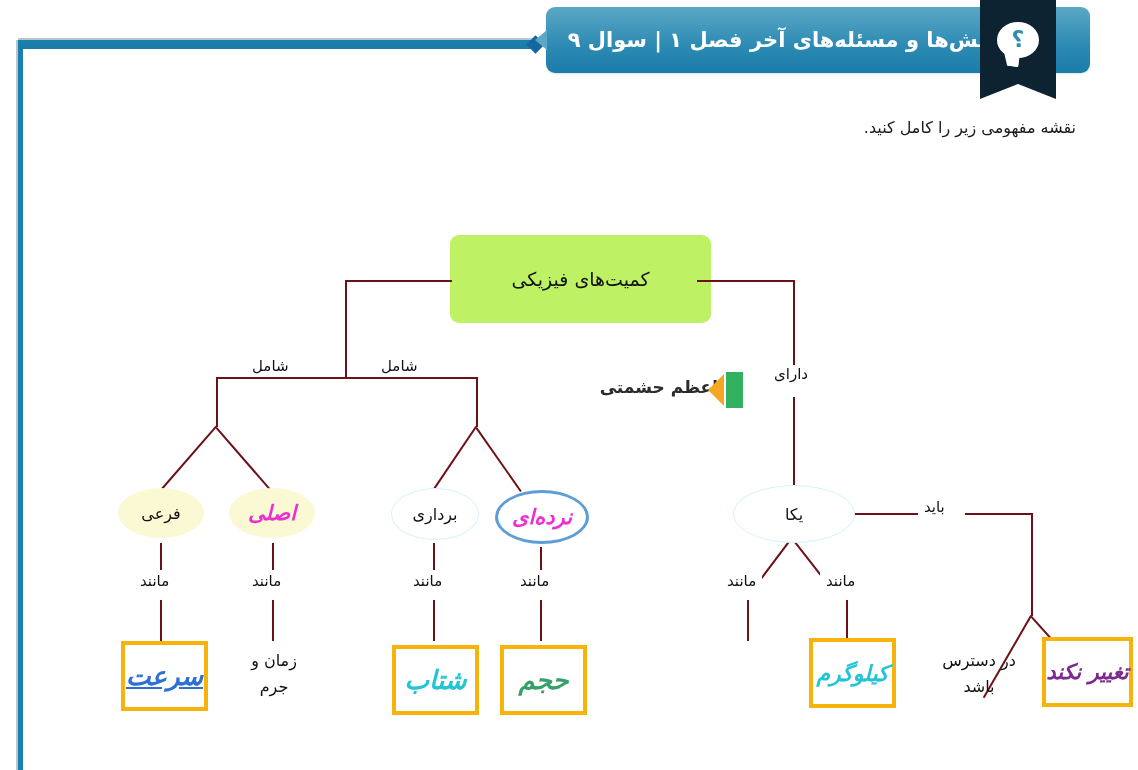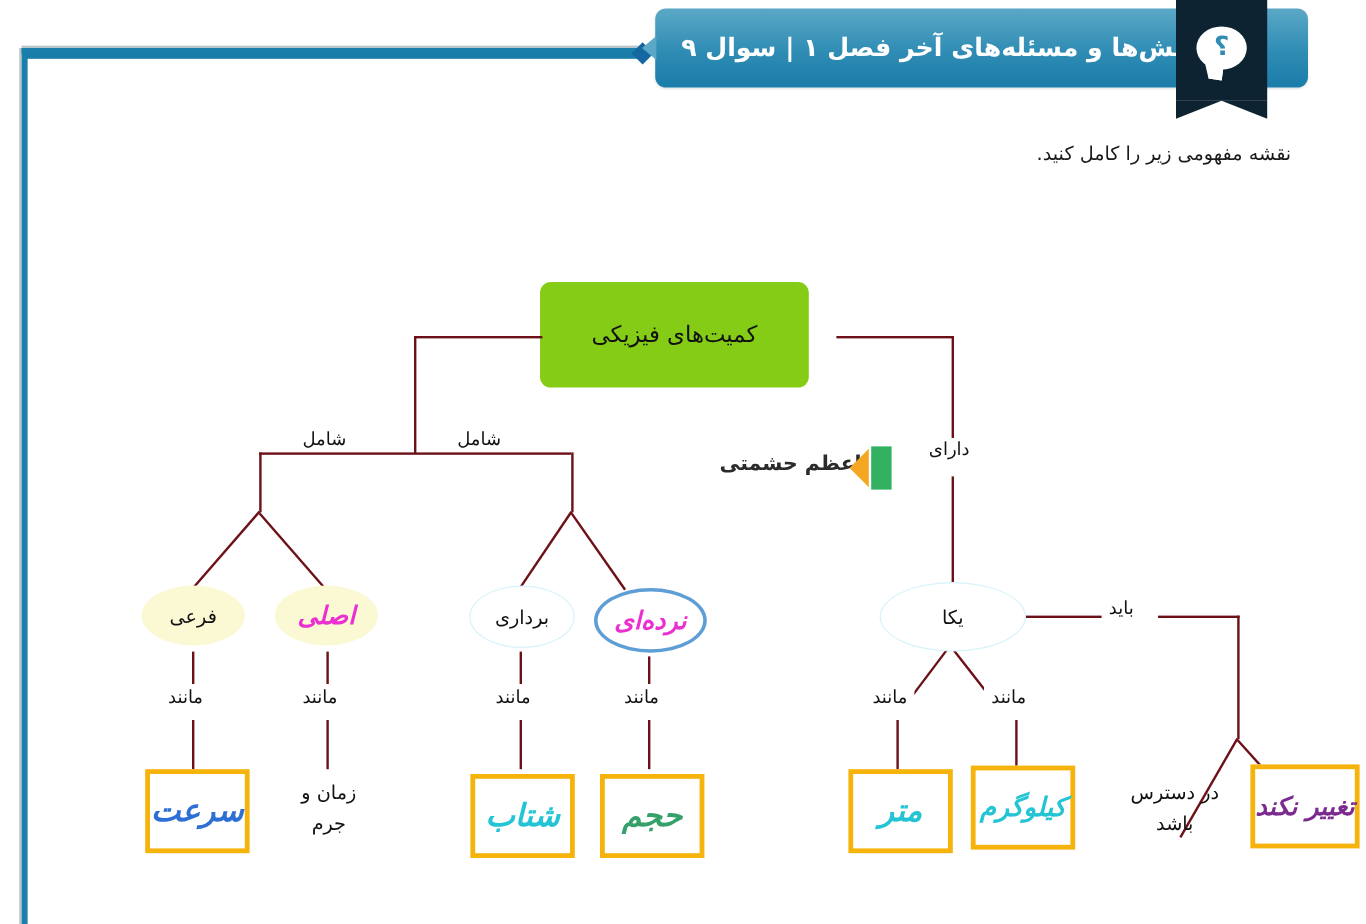--- a/index.html
+++ b/index.html
@@ -63,22 +63,22 @@
     white-space:nowrap;
   }
 
   
   .ln{position:absolute;background:#6d1119;}
   .lnh{height:2px;}
   .lnv{width:2px;}
   .diag{position:absolute;transform-origin:0 0;height:2px;background:#6d1119;}
 
   .node-root{
-    position:absolute;left:450px;top:235px;width:224px;height:88px;
-    background:#84cc16;border-radius:9px;
+    position:absolute;left:450px;top:235px;width:261px;height:88px;
+    background:#bef264;border-radius:9px;
     display:flex;align-items:center;justify-content:center;
     font-size:19px;color:#111;
   }
 
   .ellipse{
     position:absolute;display:flex;align-items:center;justify-content:center;
     border-radius:50%;font-size:16px;color:#111;text-align:center;
   }
   .ell-cream{background:#fbf8d4;}
   .ell-lightblue{background:#ffffff;border:1.5px solid #d7f2fb;}
@@ -88,21 +88,21 @@
   .edge-label{
     position:absolute;font-size:15px;color:#111;background:#ffffff;
     padding:0 6px;white-space:nowrap;text-align:center;
   }
 
   .box{
     position:absolute;border:4px solid #f5b30b;background:#ffffff;
     display:flex;align-items:center;justify-content:center;
   }
   .hand{font-weight:bold;font-style:italic;font-size:26px;font-family:"DejaVu Sans",sans-serif;letter-spacing:-1px;}
-  .hand-blue{color:#2e6fd4;}
+  .hand-blue{color:#2e6fd4;text-decoration:underline;}
   .hand-cyan{color:#23c4d4;}
   .hand-green{color:#35a06a;}
   .hand-purple{color:#7b2a8e;}
   .plain-leaf{position:absolute;font-size:16px;color:#111;text-align:center;line-height:1.65;}
 
   
   .wm{position:absolute;left:566px;top:368px;width:160px;height:44px;margin-left:36px;}
   .wm-text{position:absolute;right:44px;top:9px;font-size:17px;font-weight:bold;color:#2b2b2b;white-space:nowrap;}
   .wm-mark-o{position:absolute;left:106px;top:6px;width:0;height:0;
     border-top:16px solid transparent;border-bottom:16px solid transparent;border-right:16px solid #f5a623;}
@@ -222,23 +222,20 @@
   </div>
 
   <div class="box" style="left:392px;top:645px;width:79px;height:62px;">
     <span class="hand hand-cyan">شتاب</span>
   </div>
 
   <div class="box" style="left:500px;top:645px;width:79px;height:62px;">
     <span class="hand hand-green">حجم</span>
   </div>
 
-  <div class="box" style="left:707px;top:641px;width:79px;height:62px;">
-    <span class="hand hand-cyan">متر</span>
-  </div>
 
   <div class="box" style="left:809px;top:638px;width:79px;height:62px;">
     <span class="hand hand-cyan" style="font-size:22px;">کیلوگرم</span>
   </div>
 
   <div class="plain-leaf" style="left:933px;top:648px;width:92px;">
     <span style="white-space:pre-line;">در دسترس
 باشد</span>
   </div>
 

